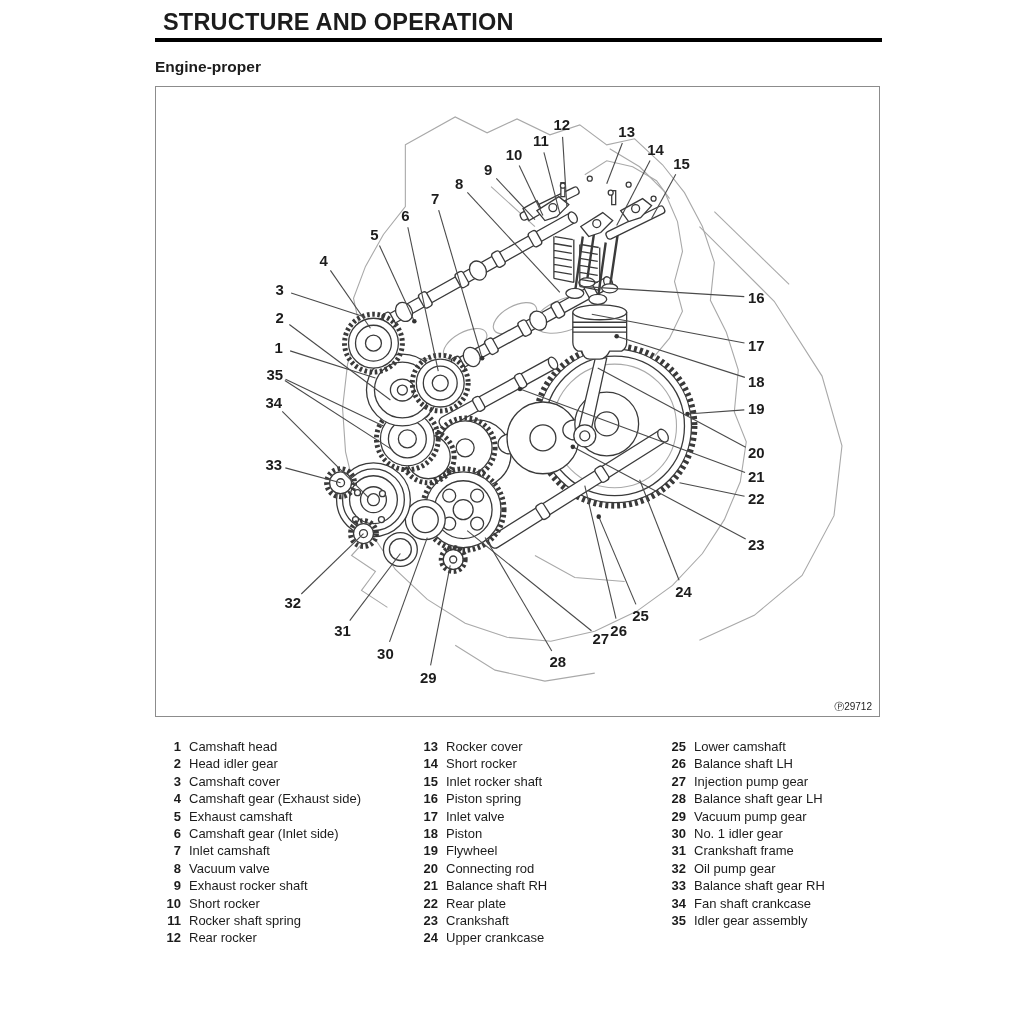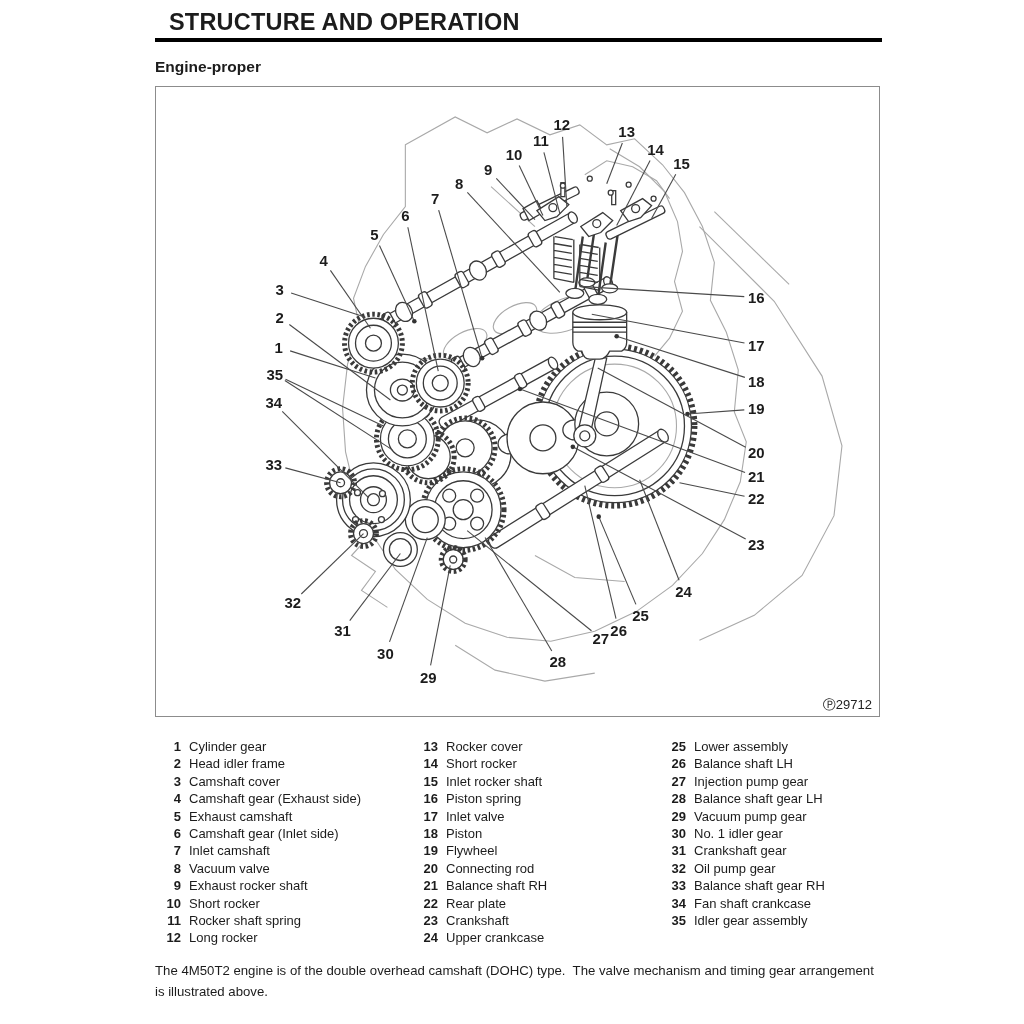--- a/index.html
+++ b/index.html
@@ -2,26 +2,26 @@
 <html style="--ink: #1c1c1c; --art: #3a3a3a; --ghost: #a9a9a9; --border: #8c8c8c;"><head>
 <meta charset="utf-8">
 <style>
   :root{
     --ink:#1c1c1c; --art:#3a3a3a; --ghost:#a9a9a9; --border:#8c8c8c; --bg:#ffffff;
   }
   html,body{margin:0;padding:0;background:var(--bg);}
   body{width:1024px;height:1024px;position:relative;overflow:hidden;
        font-family:"Liberation Sans","DejaVu Sans",sans-serif;color:var(--ink);}
   .content{position:absolute;left:155px;top:0;width:727px;}
-  h1.title{margin:9px 14px 0;font-size:23.5px;line-height:27px;font-weight:bold;letter-spacing:.2px;}
+  h1.title{margin:9px 8px 0;font-size:23.5px;line-height:27px;font-weight:bold;letter-spacing:.2px;}
   .title-rule{height:4px;background:#000;margin-top:2px;}
   h2.subtitle{margin:16px 0 8px;font-size:15.5px;line-height:18px;font-weight:bold;}
   .figure-box{position:relative;margin-top:10px;width:725px;height:631px;border:1px solid var(--border);box-sizing:border-box;background:#fff;}
   .figure-box svg{display:block;}
-  .figure-code{position:absolute;right:7px;bottom:2px;font-size:13px;color:#222;}
+  .figure-code{position:absolute;right:7px;bottom:2px;font-size:10px;color:#222;}
   
   .art{fill:#fff;stroke:var(--art);stroke-width:1.3;}
   .artn{fill:none;stroke:var(--art);stroke-width:1.3;}
   .artw{fill:none;stroke:var(--art);stroke-width:2.4;}
   .tooth{fill:none;stroke:var(--art);stroke-width:5;stroke-dasharray:2.6 2.6;}
   .tooth-big{fill:none;stroke:var(--art);stroke-width:6;stroke-dasharray:3 3;}
   .ghost{fill:none;stroke:var(--ghost);stroke-width:1.1;}
   #callout-layer line{stroke:#4a4a4a;stroke-width:1.1;}
   #callout-layer circle.dot{fill:#333;}
   #callout-layer text{font-size:15px;font-weight:bold;fill:var(--ink);text-anchor:middle;}
@@ -327,25 +327,25 @@
           <text x="119" y="293.5">35</text>
         </g>
     </svg>
     <div class="figure-code">Ⓟ29712</div>
   </div>
 
   <div class="parts" id="parts-columns">
       <div class="parts-col">
         <div class="part-row">
           <span class="part-num">1</span>
-          <span class="part-label">Cylinder gear</span>
+          <span class="part-label">Camshaft head</span>
         </div>
         <div class="part-row">
           <span class="part-num">2</span>
-          <span class="part-label">Head idler frame</span>
+          <span class="part-label">Head idler gear</span>
         </div>
         <div class="part-row">
           <span class="part-num">3</span>
           <span class="part-label">Camshaft cover</span>
         </div>
         <div class="part-row">
           <span class="part-num">4</span>
           <span class="part-label">Camshaft gear (Exhaust side)</span>
         </div>
         <div class="part-row">
@@ -371,21 +371,21 @@
         <div class="part-row">
           <span class="part-num">10</span>
           <span class="part-label">Short rocker</span>
         </div>
         <div class="part-row">
           <span class="part-num">11</span>
           <span class="part-label">Rocker shaft spring</span>
         </div>
         <div class="part-row">
           <span class="part-num">12</span>
-          <span class="part-label">Long rocker</span>
+          <span class="part-label">Rear rocker</span>
         </div>
       </div>
       <div class="parts-col">
         <div class="part-row">
           <span class="part-num">13</span>
           <span class="part-label">Rocker cover</span>
         </div>
         <div class="part-row">
           <span class="part-num">14</span>
           <span class="part-label">Short rocker</span>
@@ -427,21 +427,21 @@
           <span class="part-label">Crankshaft</span>
         </div>
         <div class="part-row">
           <span class="part-num">24</span>
           <span class="part-label">Upper crankcase</span>
         </div>
       </div>
       <div class="parts-col">
         <div class="part-row">
           <span class="part-num">25</span>
-          <span class="part-label">Lower assembly</span>
+          <span class="part-label">Lower camshaft</span>
         </div>
         <div class="part-row">
           <span class="part-num">26</span>
           <span class="part-label">Balance shaft LH</span>
         </div>
         <div class="part-row">
           <span class="part-num">27</span>
           <span class="part-label">Injection pump gear</span>
         </div>
         <div class="part-row">
@@ -451,35 +451,34 @@
         <div class="part-row">
           <span class="part-num">29</span>
           <span class="part-label">Vacuum pump gear</span>
         </div>
         <div class="part-row">
           <span class="part-num">30</span>
           <span class="part-label">No. 1 idler gear</span>
         </div>
         <div class="part-row">
           <span class="part-num">31</span>
-          <span class="part-label">Crankshaft gear</span>
+          <span class="part-label">Crankshaft frame</span>
         </div>
         <div class="part-row">
           <span class="part-num">32</span>
           <span class="part-label">Oil pump gear</span>
         </div>
         <div class="part-row">
           <span class="part-num">33</span>
           <span class="part-label">Balance shaft gear RH</span>
         </div>
         <div class="part-row">
           <span class="part-num">34</span>
           <span class="part-label">Fan shaft crankcase</span>
         </div>
         <div class="part-row">
           <span class="part-num">35</span>
           <span class="part-label">Idler gear assembly</span>
         </div>
       </div>
     </div>
 
-  <p class="desc">The 4M50T2 engine is of the double overhead camshaft (DOHC) type.&nbsp; The valve mechanism and timing gear arrangement is illustrated above.</p>
 </div>
 
 </body></html>

